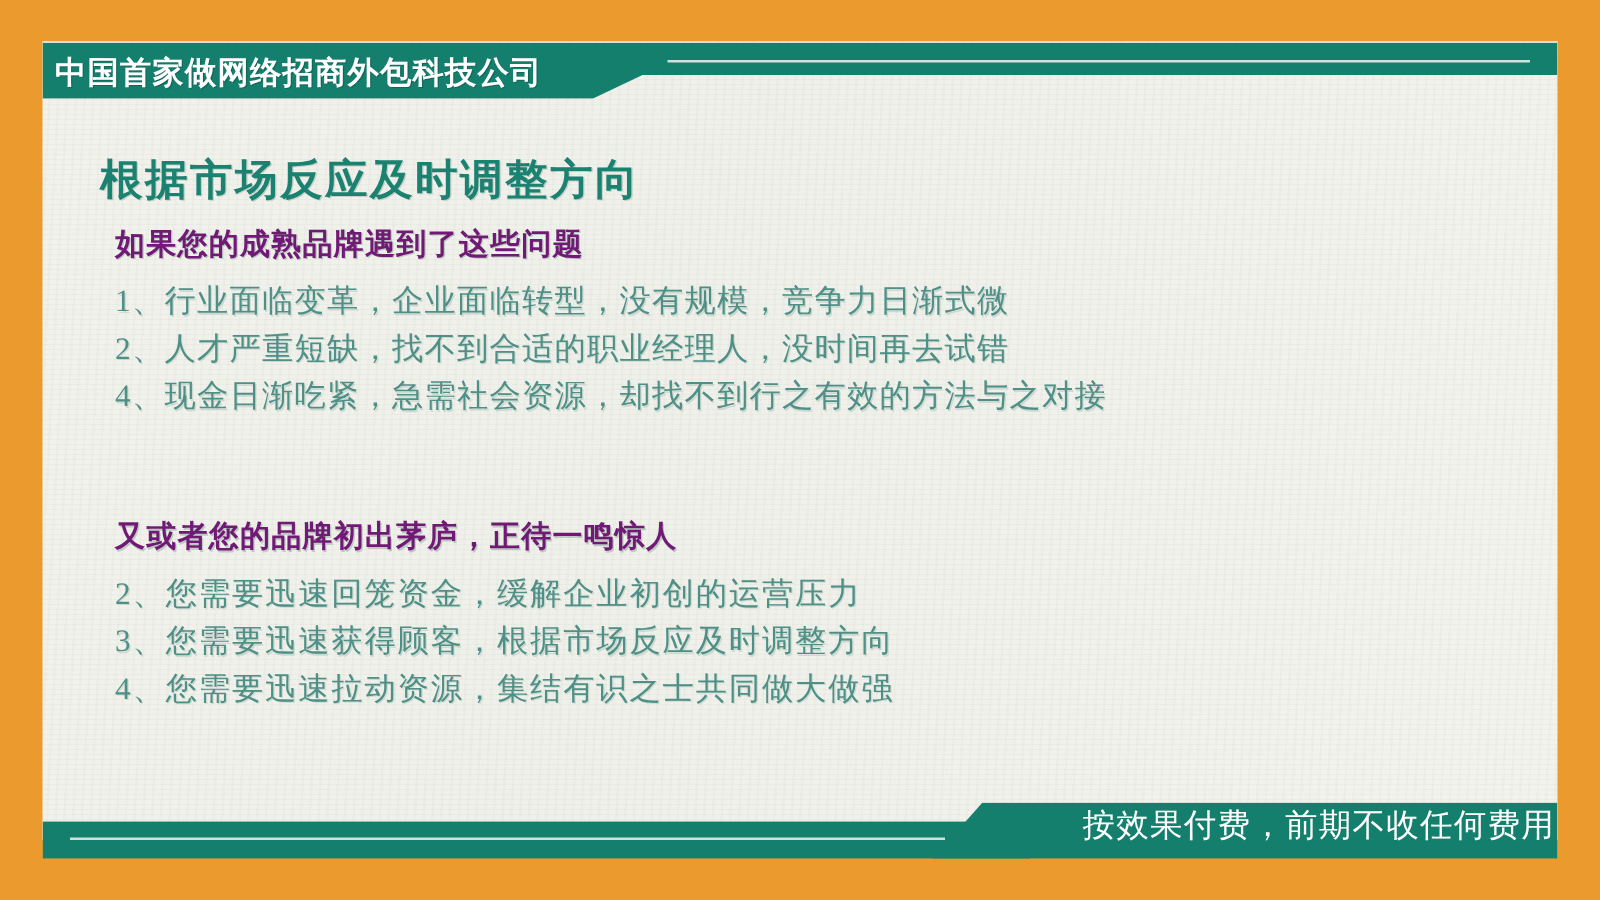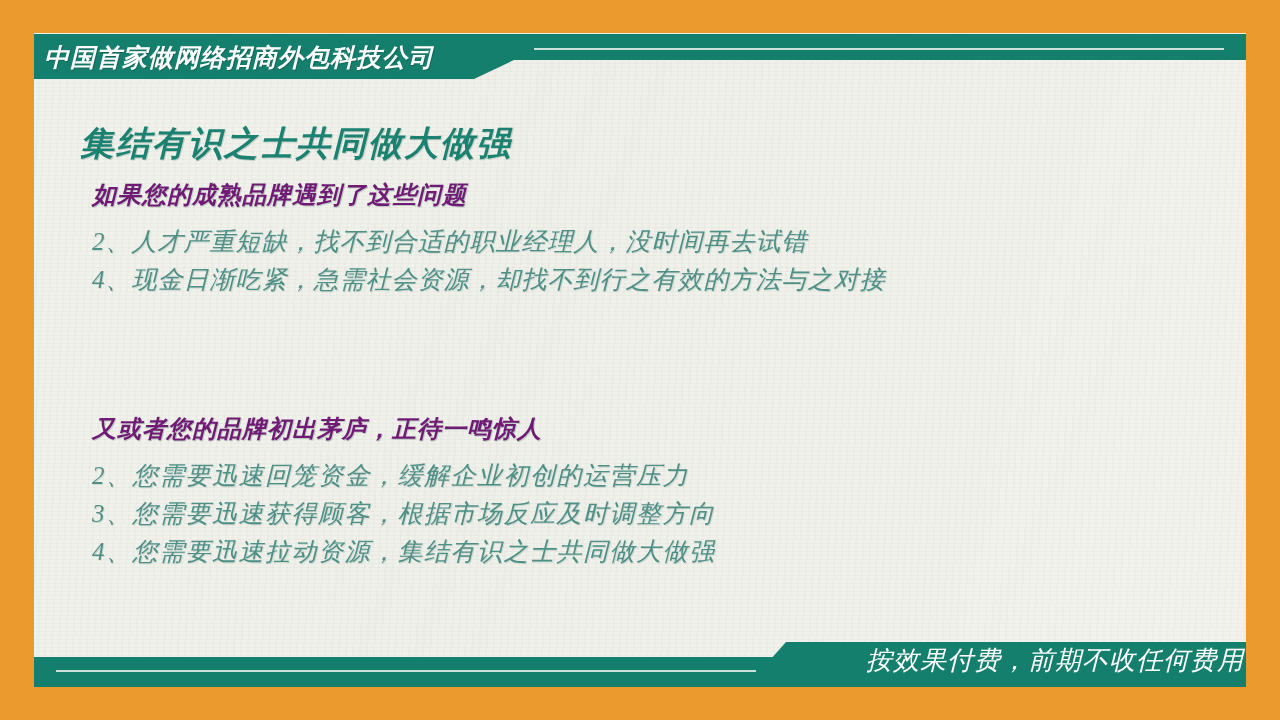--- a/index.html
+++ b/index.html
@@ -1,15 +1,15 @@
 <!DOCTYPE html>
 <html><head>
 <meta charset="utf-8">
 <style>
-  * { margin:0; padding:0; box-sizing:border-box;font-style:italic; }
+  * { margin:0; padding:0; box-sizing:border-box; }
   html, body {
     width:1280px; height:720px; overflow:hidden;
     font-family:"Liberation Sans", sans-serif;
   }
   body { background:#eb9b2d; }
 
   
   #slide {
     position:relative; width:1280px; height:720px;
     background:#eb9b2d;
@@ -120,25 +120,26 @@
 
   <div id="header-band">
     <div class="band-thick-top"></div>
     <div class="band-thin-top"></div>
     <div class="band-thin-top-line"></div>
   </div>
   <div id="header-title">中国首家做网络招商外包科技公司</div>
 
   <div id="content">
 
-    <div id="page-title">集结有识之士共同做大做强</div>
+    <div id="page-title">根据市场反应及时调整方向</div>
 
     <div class="section" id="section-1">
       <div class="sub-head">如果您的成熟品牌遇到了这些问题</div>
       <ul class="list">
+        <li>1、行业面临变革，企业面临转型，没有规模，竞争力日渐式微</li>
         <li>2、人才严重短缺，找不到合适的职业经理人，没时间再去试错</li>
         <li>4、现金日渐吃紧，急需社会资源，却找不到行之有效的方法与之对接</li>
       </ul>
     </div>
 
     <div class="section" id="section-2">
       <div class="sub-head">又或者您的品牌初出茅庐，正待一鸣惊人</div>
       <ul class="list">
         <li>2、您需要迅速回笼资金，缓解企业初创的运营压力</li>
         <li>3、您需要迅速获得顾客，根据市场反应及时调整方向</li>

